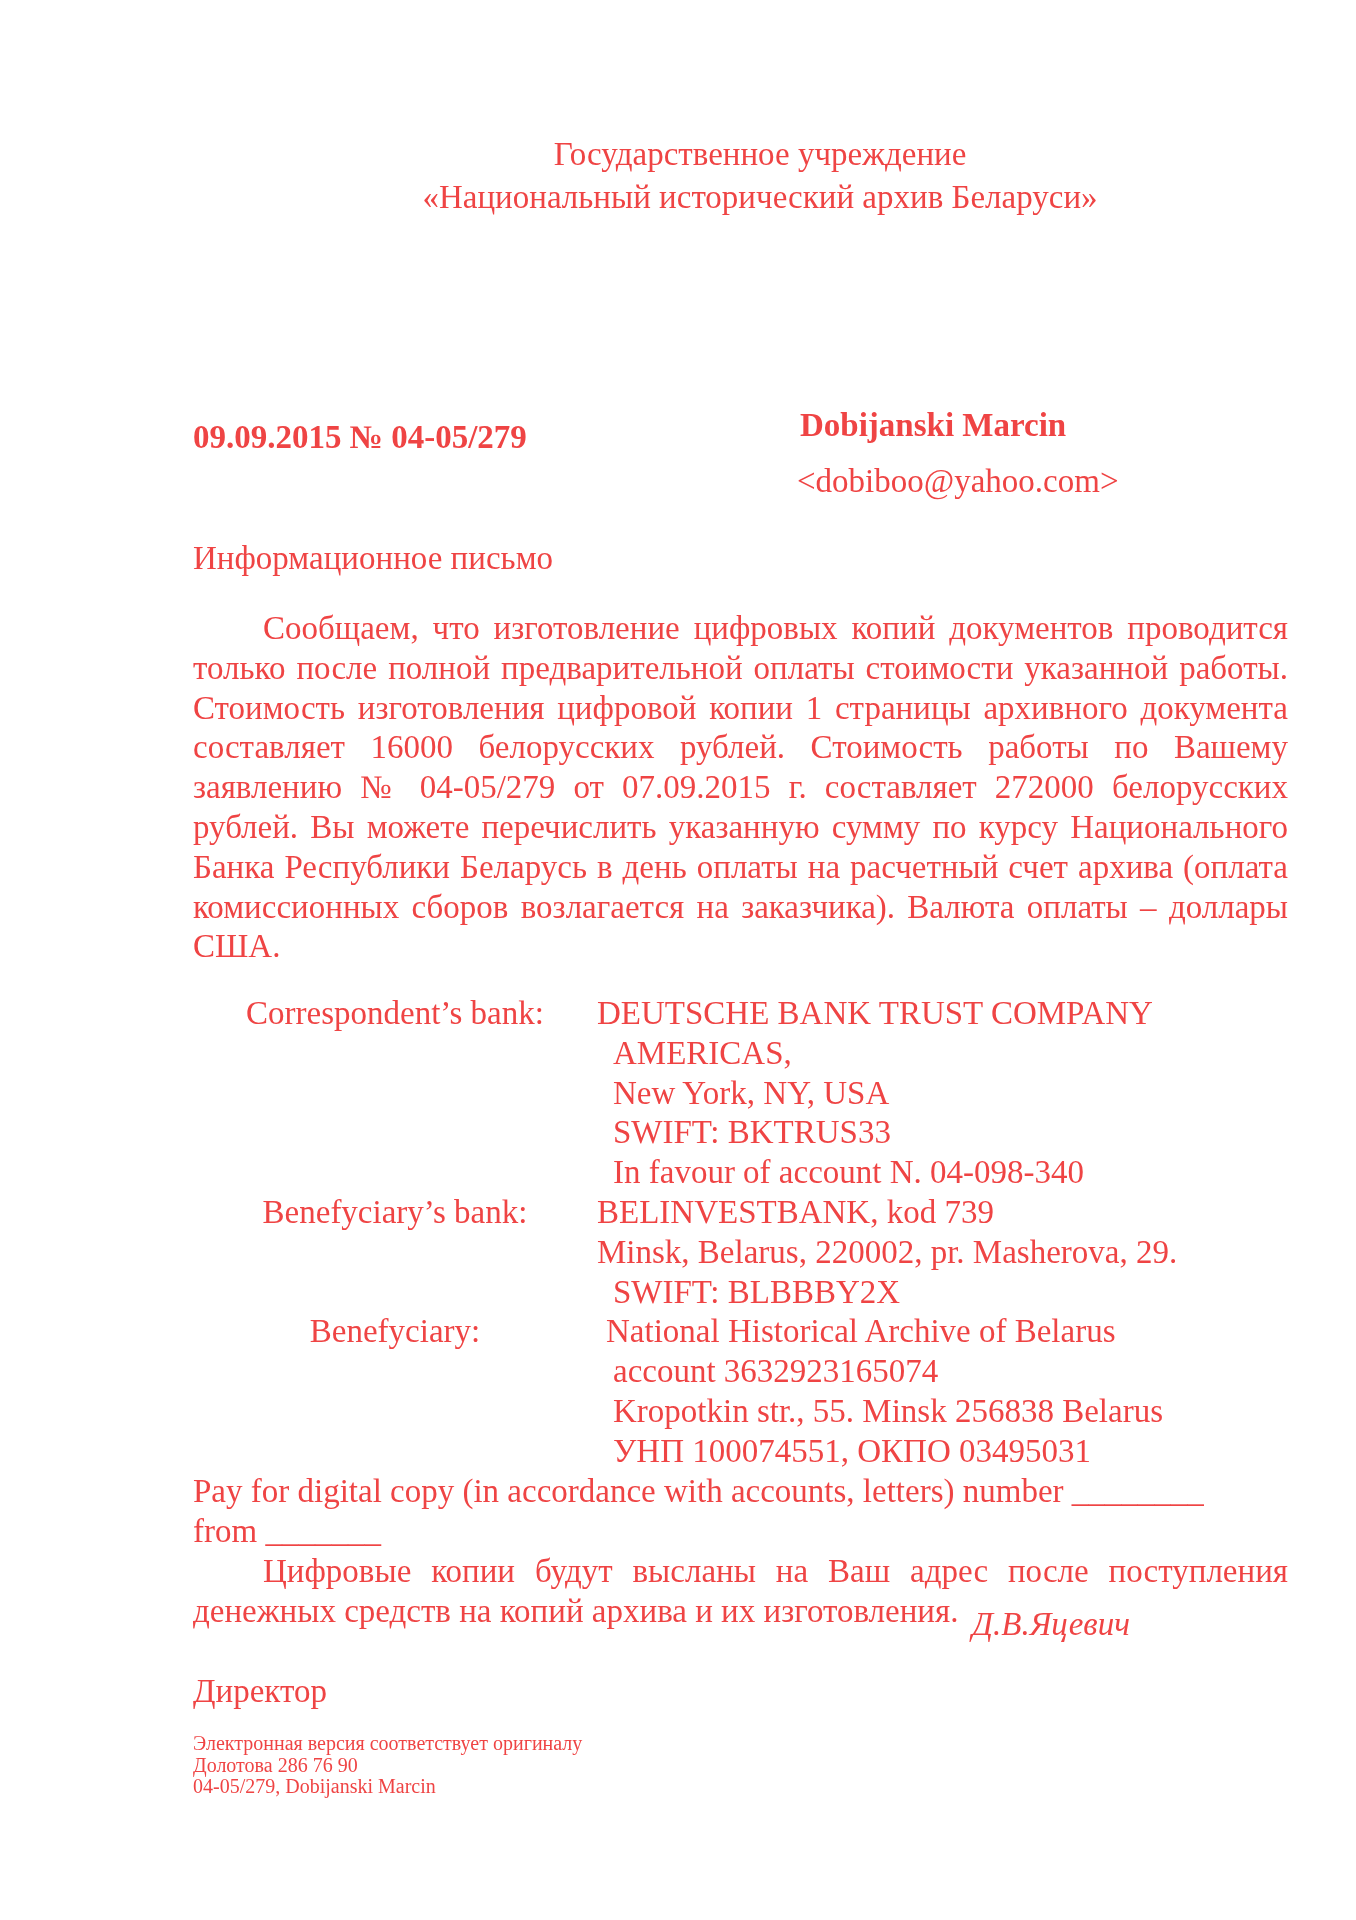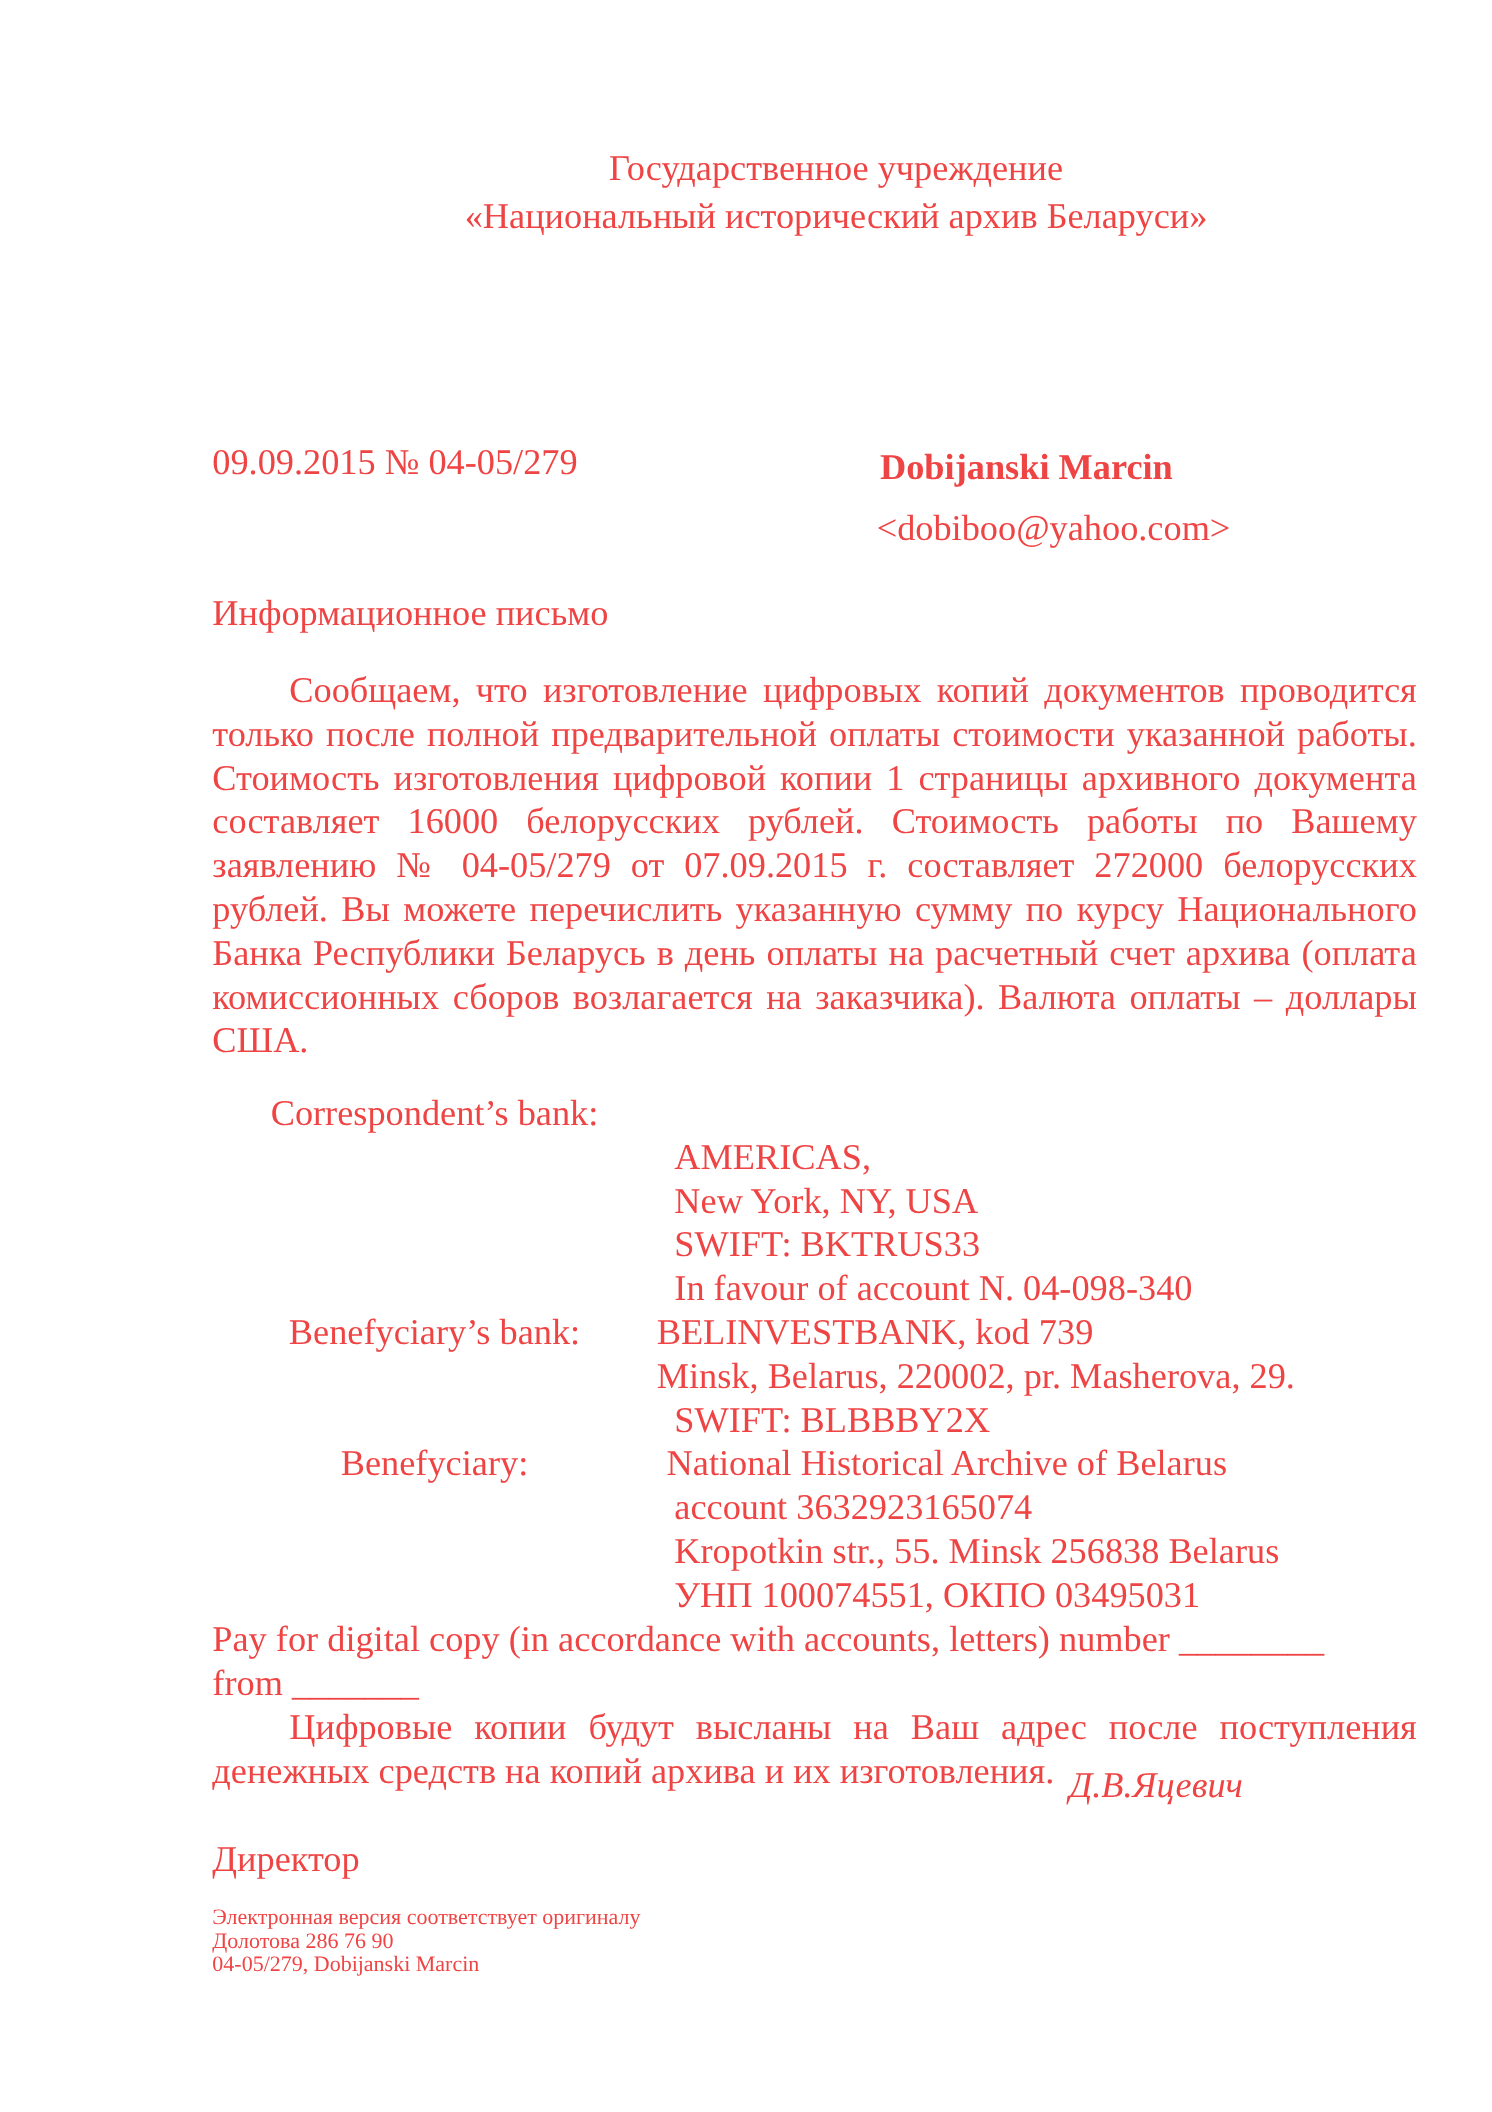--- a/index.html
+++ b/index.html
@@ -13,21 +13,21 @@
     font-size: 33px;
     line-height: 39.8px;
     overflow: hidden;
     margin-top: 12px;
   }
   .abs { position: absolute; }
   .center { text-align: center; }
   .justify { text-align: justify; }
   .indent { text-indent: 70px; }
   .letterhead { left: 140px; width: 1240px; top: 121px; line-height: 43px; }
-  .ref-date { left: 193px; top: 390px; }
+  .ref-date { left: 193px; top: 406px; font-weight: bold; }
   .recipient-name { left: 800px; top: 394px; font-weight: bold; }
   .recipient-email { left: 797px; top: 450px; }
   .letter-title { left: 193px; top: 527px; }
   .para1 { left: 193px; width: 1095px; top: 597px; }
   .bank { left: 193px; width: 1120px; top: 982px; }
   .bank-row { display: flex; }
   .bank-label { width: 404px; flex: 0 0 404px; text-align: center; }
   .bank-value { white-space: nowrap; }
   .vi { padding-left: 16px; }
   .vi-sm { padding-left: 9px; }
@@ -53,20 +53,21 @@
   <div class="abs recipient-name">Dobijanski Marcin</div>
   <div class="abs recipient-email">&lt;dobiboo@yahoo.com&gt;</div>
 
   <div class="abs letter-title">Информационное письмо</div>
 
   <div class="abs para1 justify indent">Сообщаем, что изготовление цифровых копий документов проводится только после полной предварительной оплаты стоимости указанной работы. Стоимость изготовления цифровой копии 1 страницы архивного документа составляет 16000 белорусских рублей. Стоимость работы по Вашему заявлению № 04-05/279 от 07.09.2015 г. составляет 272000 белорусских рублей. Вы можете перечислить указанную сумму по курсу Национального Банка Республики Беларусь в день оплаты на расчетный счет архива (оплата комиссионных сборов возлагается на заказчика). Валюта оплаты – доллары США.</div>
 
   <div class="abs bank">
     <div class="bank-row">
       <span class="bank-label">Correspondent’s bank:</span>
+      <span class="bank-value">DEUTSCHE BANK TRUST COMPANY</span>
     </div>
     <div class="bank-row">
       <span class="bank-label"></span>
       <span class="bank-value vi">AMERICAS,</span>
     </div>
     <div class="bank-row">
       <span class="bank-label"></span>
       <span class="bank-value vi">New York, NY, USA</span>
     </div>
     <div class="bank-row">

